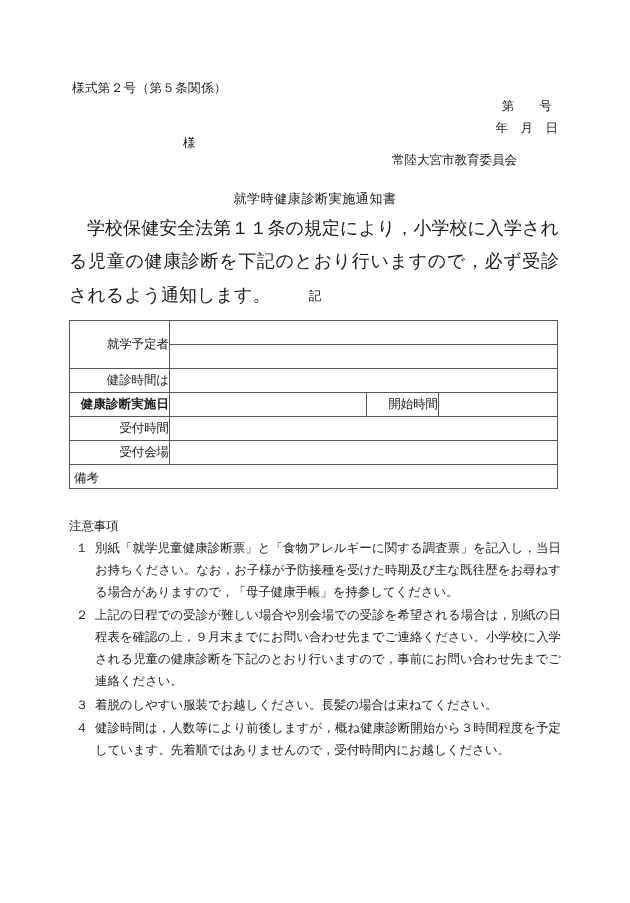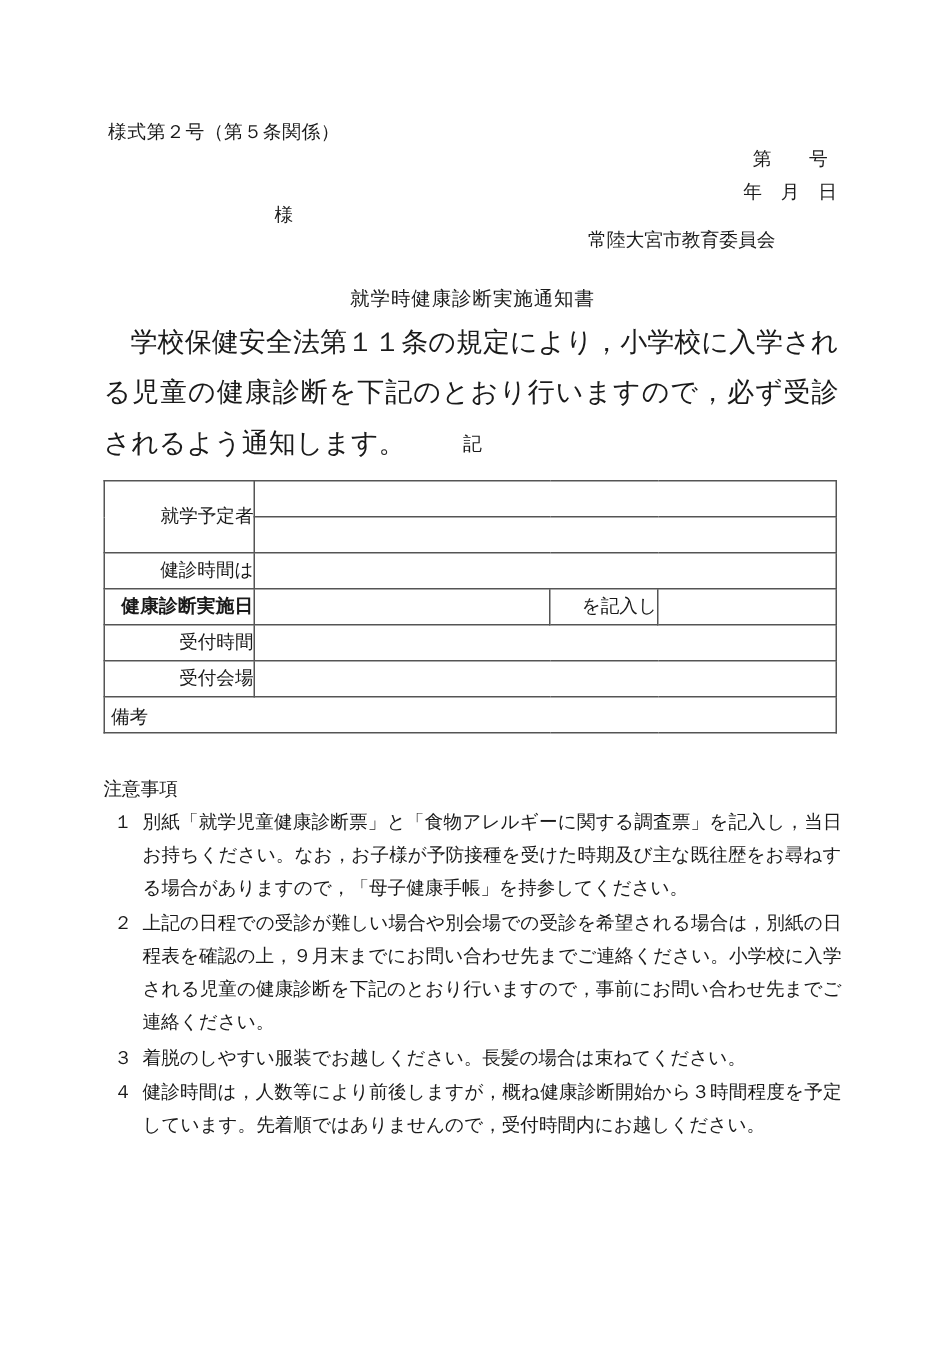--- a/index.html
+++ b/index.html
@@ -191,21 +191,21 @@
       <tr>
         <td class="blank tall" colspan="3"></td>
       </tr>
       <tr>
         <td class="lbl">健診時間は</td>
         <td class="blank" colspan="3"></td>
       </tr>
       <tr>
         <td class="lbl lbl-wide">健康診断実施日</td>
         <td class="blank"></td>
-        <td class="lbl">を記入し</td>
+        <td class="lbl">開始時間</td>
         <td class="blank"></td>
       </tr>
       <tr>
         <td class="lbl">受付時間</td>
         <td class="blank" colspan="3"></td>
       </tr>
       <tr>
         <td class="lbl">受付会場</td>
         <td class="blank" colspan="3"></td>
       </tr>

